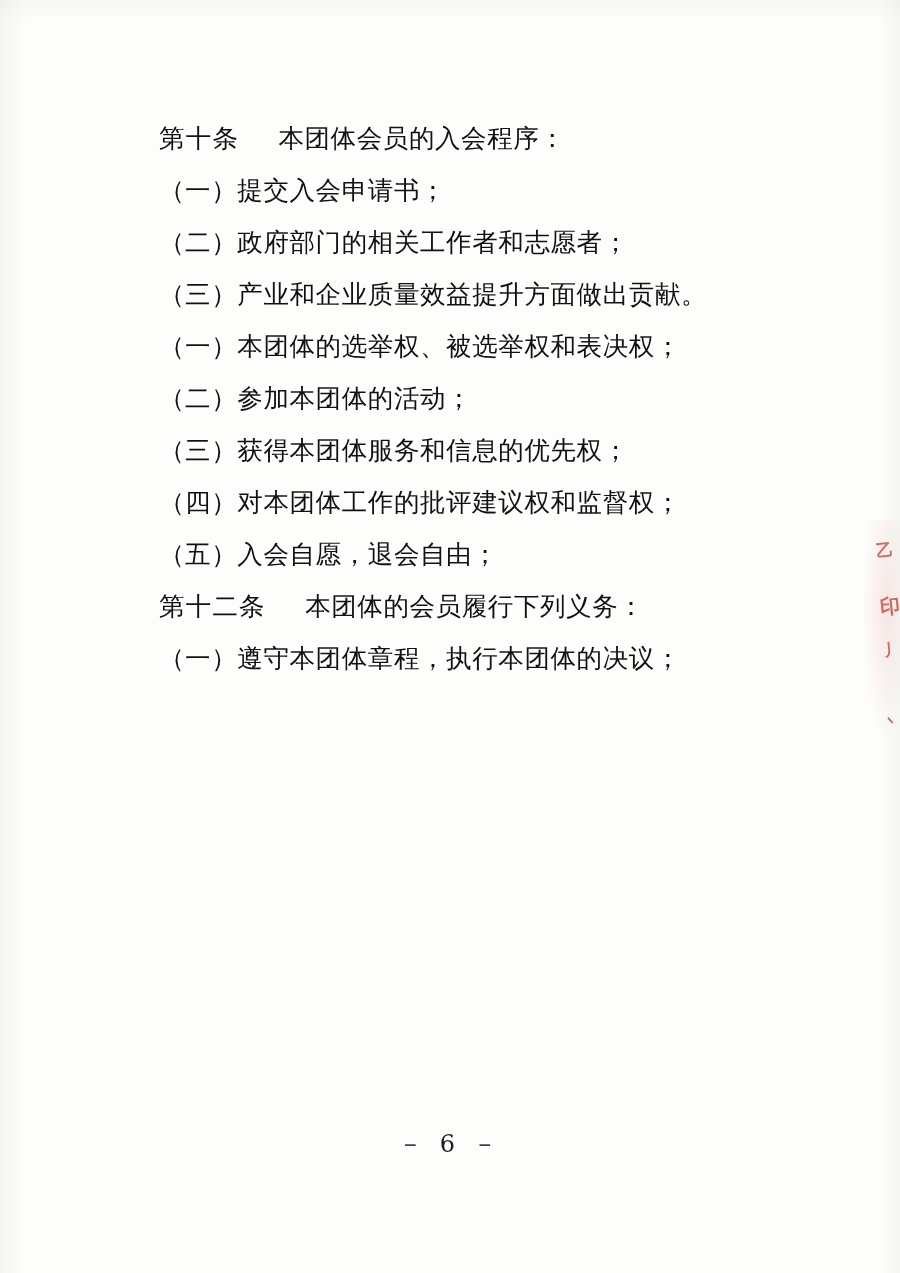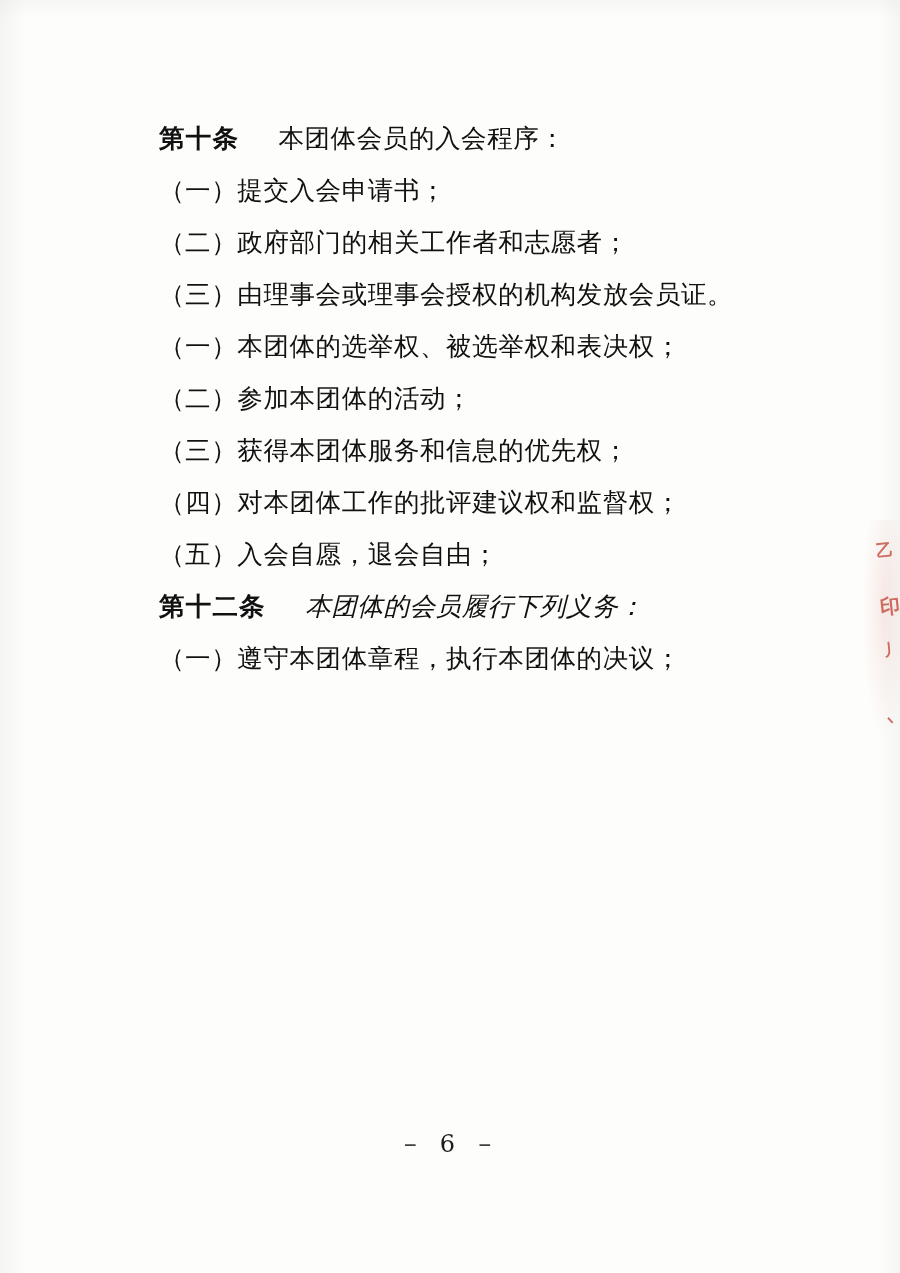--- a/index.html
+++ b/index.html
@@ -43,21 +43,21 @@
     text-justify: inter-ideograph;
     margin: 0 0 0 0;
     color: #111;
   }
 
   .indent {
     text-indent: 2em;
   }
 
   .article-title {
-    font-weight: bold;
+    font-weight: normal;
     letter-spacing: 1.2px;
   }
 
   .page-number {
     position: absolute;
     left: 0;
     right: 0;
     top: 1128px;
     text-align: center;
     font-size: 24px;
@@ -105,37 +105,37 @@
 
     <p class="para indent">
       <span class="article-title">第十条</span>
       <span style="margin-left:1.2em;margin-top:12px;">本团体会员的入会程序：</span>
     </p>
 
     <p class="para indent">（一）提交入会申请书；</p>
 
     <p class="para indent">（二）政府部门的相关工作者和志愿者；</p>
 
-    <p class="para indent">（三）由理事会或理事会授权的机构发放会员证。</p>
+    <p class="para indent">（三）产业和企业质量效益提升方面做出贡献。</p>
 
 
     <p class="para indent">（一）本团体的选举权、被选举权和表决权；</p>
 
     <p class="para indent">（二）参加本团体的活动；</p>
 
     <p class="para indent">（三）获得本团体服务和信息的优先权；</p>
 
     <p class="para indent">（四）对本团体工作的批评建议权和监督权；</p>
 
     <p class="para indent">（五）入会自愿，退会自由；</p>
 
 
     <p class="para indent">
       <span class="article-title">第十二条</span>
-      <span style="margin-left:1.2em;font-style:italic;">本团体的会员履行下列义务：</span>
+      <span style="margin-left:1.2em;">本团体的会员履行下列义务：</span>
     </p>
 
     <p class="para indent">（一）遵守本团体章程，执行本团体的决议；</p>
 
   </div>
 
   <div class="wash"></div>
   <div class="stamp s1">乙</div>
   <div class="stamp s2">印</div>
   <div class="stamp s3">丿</div>

